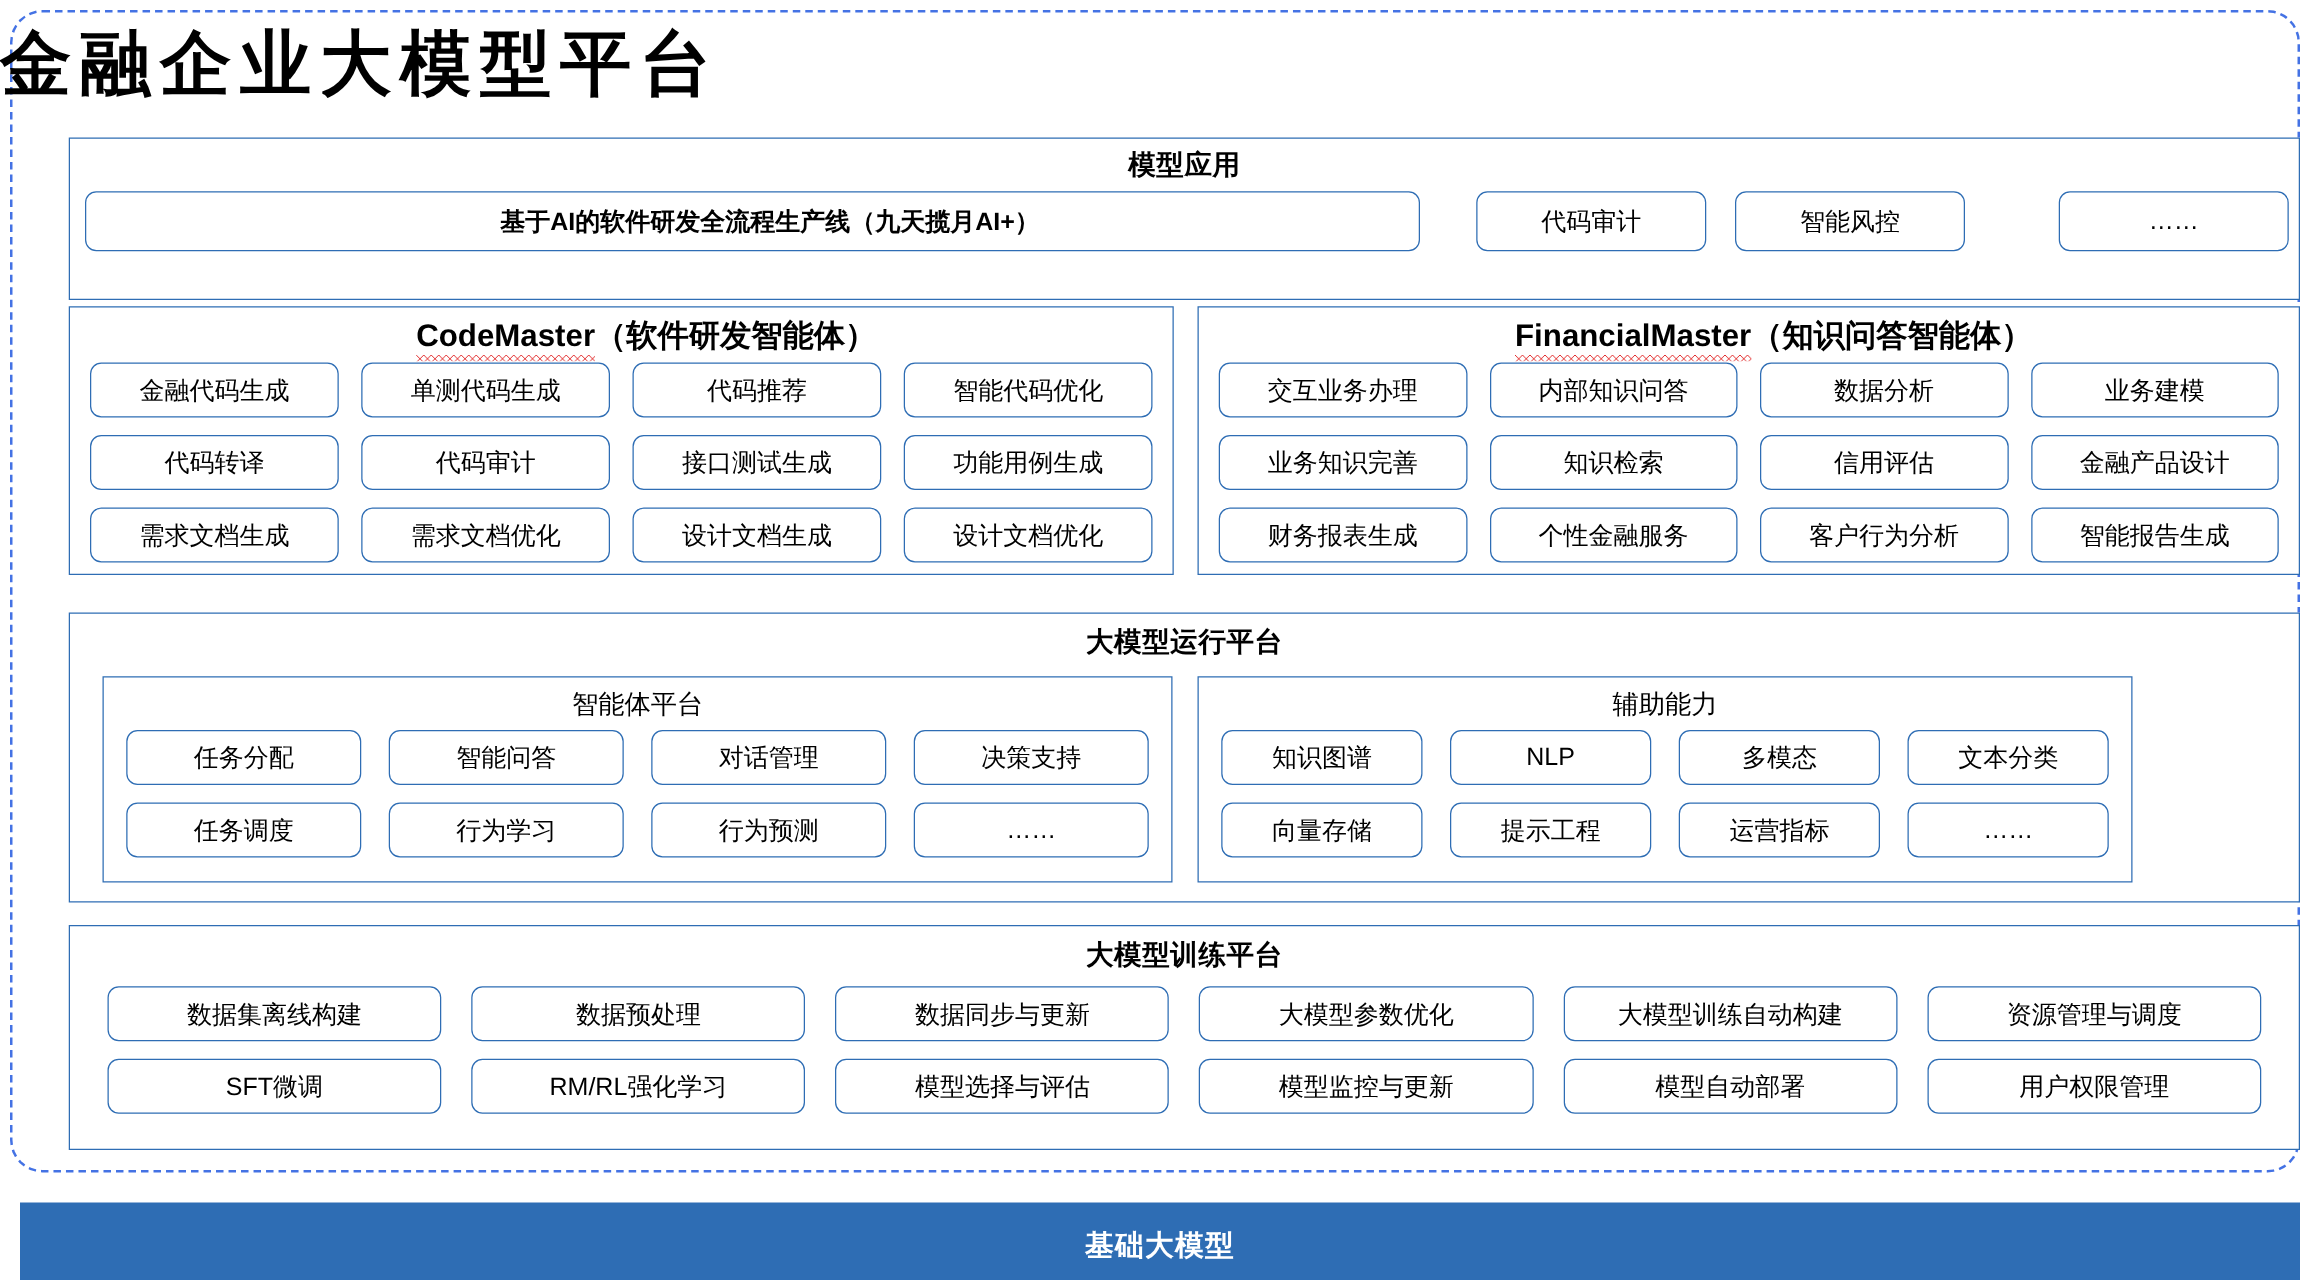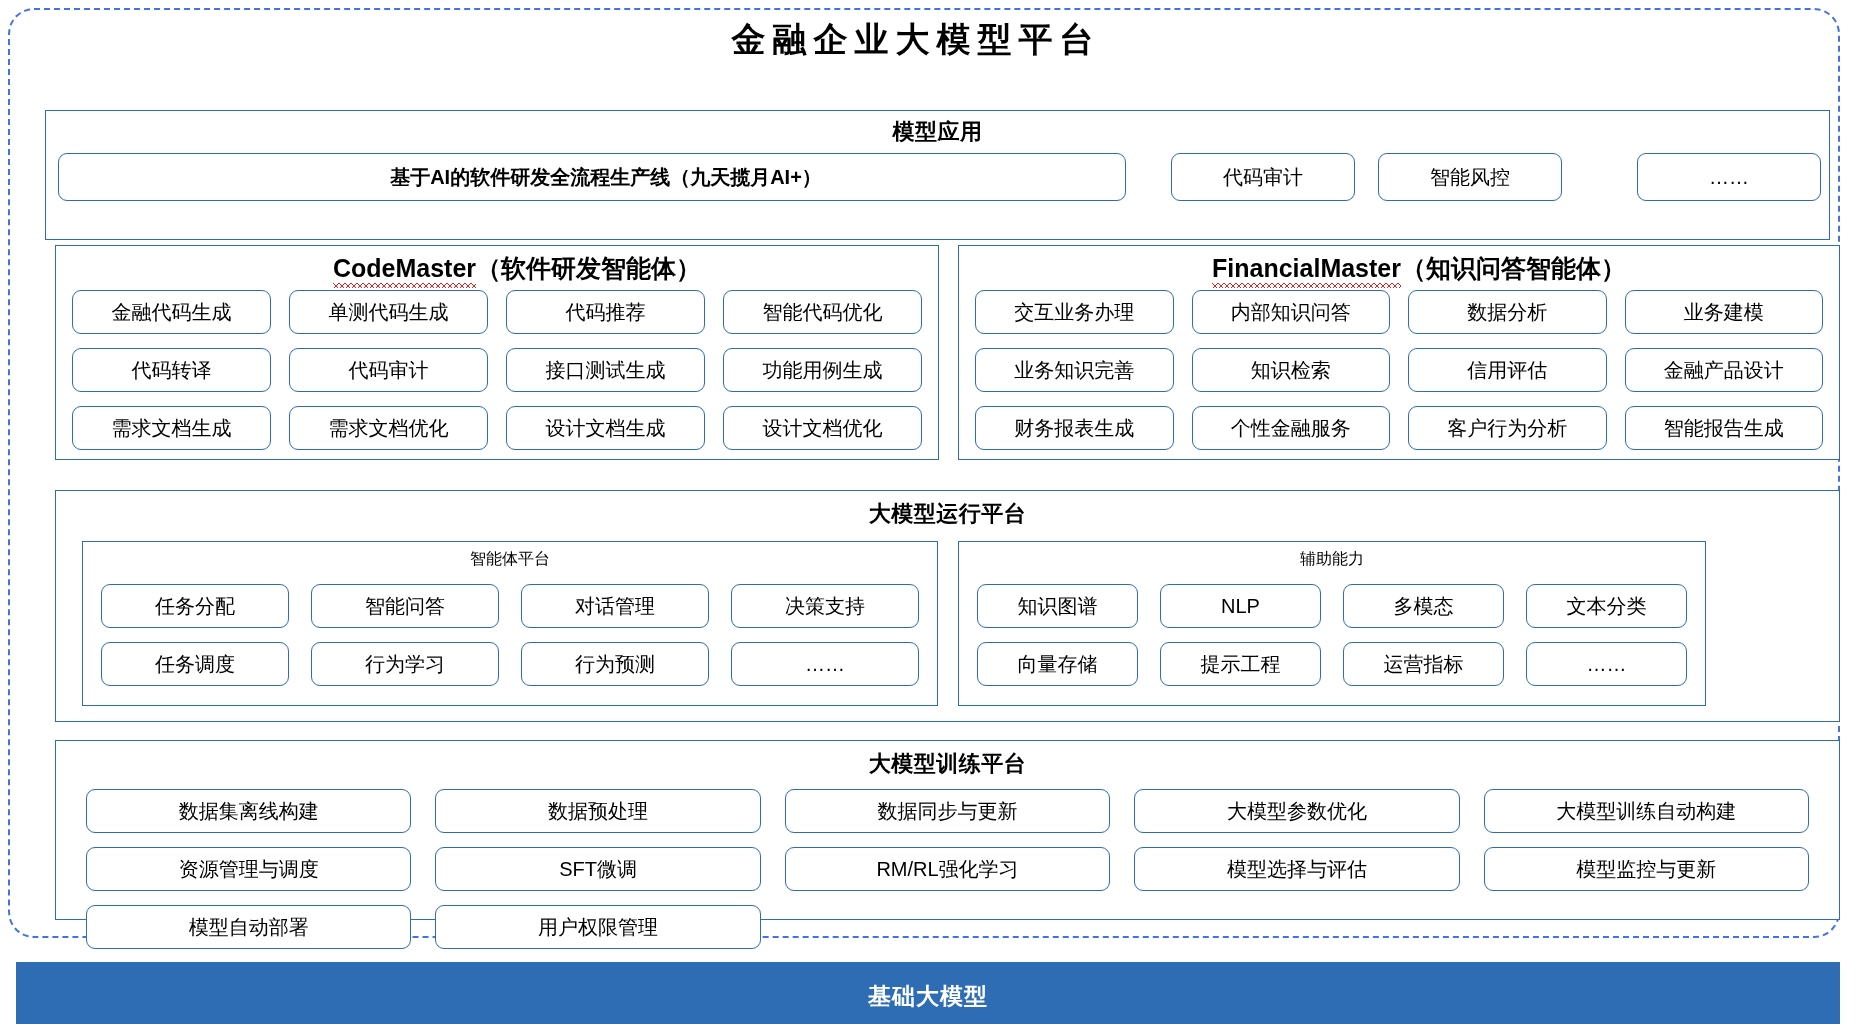--- a/index.html
+++ b/index.html
@@ -26,23 +26,22 @@
     border-radius: 26px;
     box-sizing: border-box;
   }
 
   
   .main-title {
     position: absolute;
     left: 0;
     top: 22px;
     width: 1832px;
-    text-align: center;
     font-family: "DejaVu Serif", "Liberation Serif", serif;
-    font-size: 34px;
+    font-size: 57px;
     font-weight: 700;
     letter-spacing: 7px;
     color: #000;
     line-height: 1;
   }
 
   
   .section {
     position: absolute;
     border: 1.6px solid #2e6db4;
@@ -51,21 +50,21 @@
   }
   .section-title {
     text-align: center;
     font-size: 22px;
     font-weight: 700;
     color: #000;
     letter-spacing: 0.5px;
   }
   .subpanel-title {
     text-align: center;
-    font-size: 16px;
+    font-size: 21px;
     font-weight: 400;
     color: #000;
   }
 
   
   .pill {
     border: 1.4px solid #2e6db4;
     border-radius: 9px;
     background: #ffffff;
     box-sizing: border-box;
@@ -76,21 +75,21 @@
     color: #000;
     text-align: center;
     white-space: nowrap;
   }
   .pill.bold {
     font-weight: 700;
   }
 
   
   #sec-app {
-    left: 45px;
+    left: 55px;
     top: 110px;
     width: 1785px;
     height: 130px;
   }
   #sec-app .section-title { margin-top: 6px; }
   #app-main-pill {
     position: absolute;
     left: 12px; top: 42px;
     width: 1068px; height: 48px; padding-left: 28px;
   }
@@ -180,21 +179,21 @@
     top: 740px;
     width: 1785px;
     height: 180px;
   }
   #sec-training > .section-title { margin-top: 8px; }
   .train-grid {
     position: absolute;
     left: 30px; right: 30px;
     top: 48px;
     display: grid;
-    grid-template-columns: repeat(5, 1fr);
+    grid-template-columns: repeat(6, 1fr);
     grid-auto-rows: 44px;
     column-gap: 24px;
     row-gap: 14px;
   }
 
   
   #base-bar {
     position: absolute;
     left: 16px;
     top: 962px;

